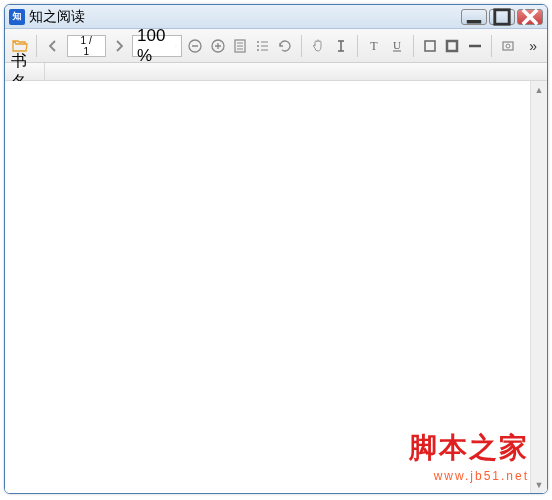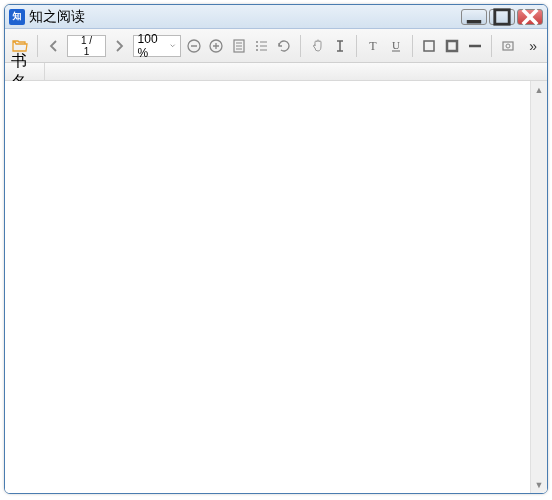--- a/index.html
+++ b/index.html
@@ -10,21 +10,21 @@
 .title-text { flex: 1; font-size: 14px; color: #000; }
 .win-controls { display: flex; gap: 2px; }
 .win-btn { width: 26px; height: 16px; border: 1px solid #888; border-radius: 3px; display: flex; align-items: center; justify-content: center; cursor: pointer; font-size: 10px; }
 .win-min { background: linear-gradient(to bottom, #e8f0f8, #c8d8e8); }
 .win-max { background: linear-gradient(to bottom, #e8f0f8, #c8d8e8); }
 .win-close { background: linear-gradient(to bottom, #e88080, #c84040); color: #fff; }
 .toolbar { height: 34px; background: linear-gradient(to bottom, #f8f8f8, #ececec); border-bottom: 1px solid #d0d0d0; display: flex; align-items: center; padding: 0 6px; gap: 4px; }
 .tb-btn { width: 24px; height: 24px; display: flex; align-items: center; justify-content: center; cursor: pointer; border-radius: 2px; color: #555; }
 .tb-btn svg { width: 16px; height: 16px; }
 .page-input { height: 22px; border: 1px solid #bbb; background: #fff; padding: 0 10px; font-size: 10px; width: 44px; text-align: center; display: flex; align-items: center; justify-content: center; }
-.zoom-input { height: 22px; border: 1px solid #bbb; background: #fff; padding: 0 4px; font-size: 12px; width: 50px; display: flex; align-items: center; justify-content: center; gap: 10px; }
+.zoom-input { height: 22px; border: 1px solid #bbb; background: #fff; padding: 0 4px; font-size: 17px; width: 50px; display: flex; align-items: center; justify-content: center; gap: 10px; }
 .sep { width: 1px; height: 22px; background: #ccc; margin: 0 3px; }
 .flex-spacer { flex: 1; }
 .more-btn { font-size: 14px; cursor: pointer; padding: 0 4px; color: #333; }
 .content { flex: 1; display: flex; flex-direction: column; background: #fff; position: relative; }
 .list-header { height: 18px; background: linear-gradient(to bottom, #fafafa, #ececec); border-bottom: 1px solid #d8d8d8; display: flex; align-items: center; font-size: 16px; color: #000; }
 .col { padding: 0 6px; border-right: 1px solid #d8d8d8; height: 100%; display: flex; align-items: center; }
 .col1 { width: 40px; }
 .col2 { flex: 1; }
 .list-body { flex: 1; background: #fff; position: relative; }
 .scrollbar { position: absolute; right: 0; top: 0; bottom: 0; width: 17px; background: #f0f0f0; border-left: 1px solid #e0e0e0; display: flex; flex-direction: column; }
@@ -178,15 +178,19 @@
   <div class="content">
     <div class="list-header">
       <div class="col col1">书名</div>
     </div>
     <div class="list-body">
       <div class="scrollbar">
         <div class="scroll-arrow">▲</div>
         <div class="scroll-track"></div>
         <div class="scroll-arrow">▼</div>
       </div>
+      <div class="watermark">
+        <div class="wm-main">脚本之家</div>
+        <div class="wm-url">www.jb51.net</div>
+      </div>
     </div>
   </div>
 </div>
 
 </body></html>

